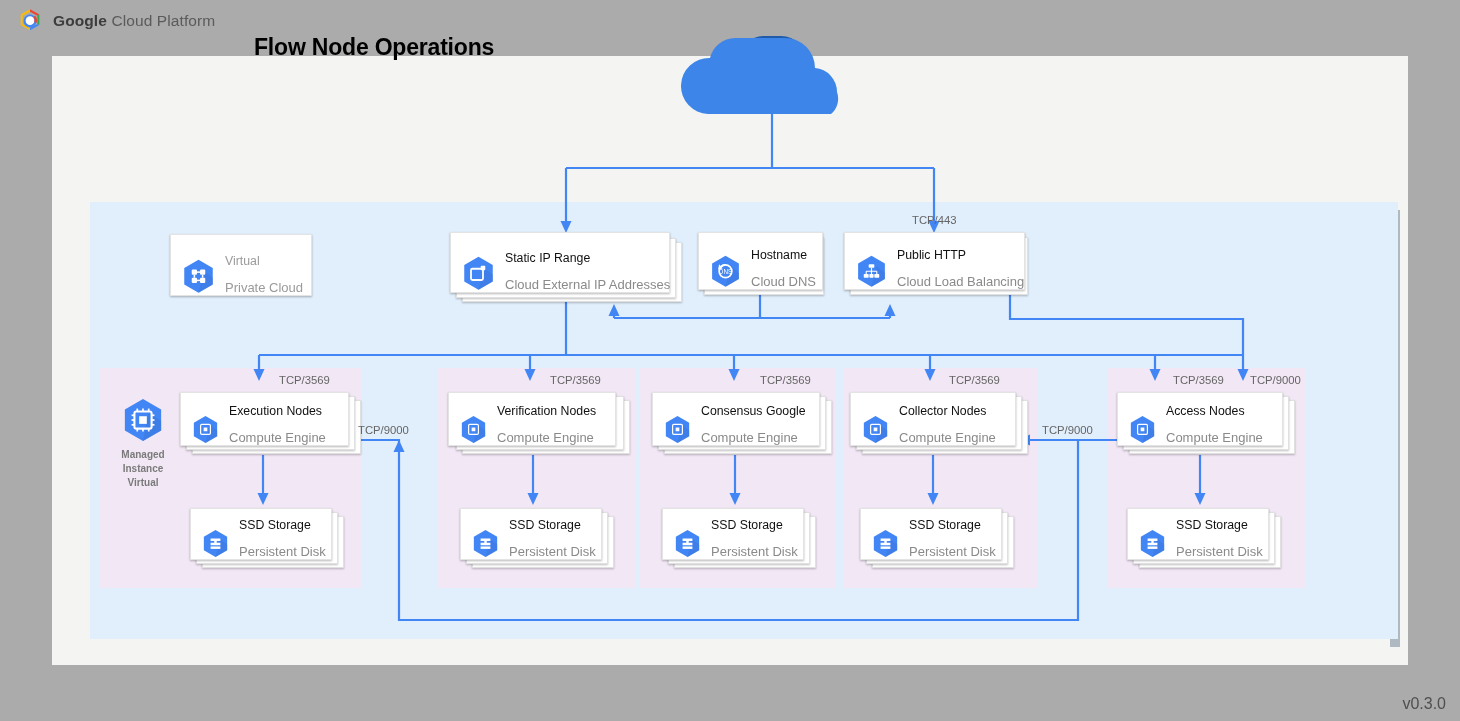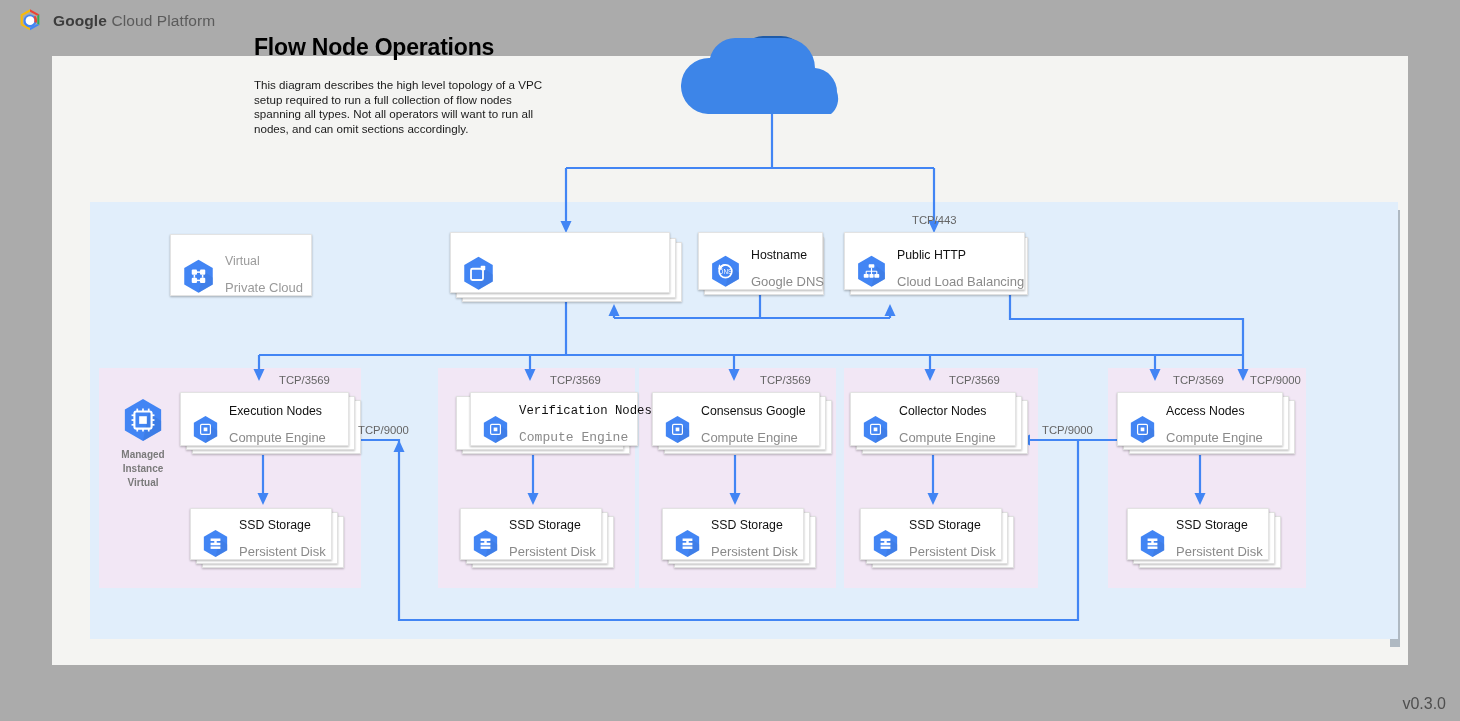--- a/index.html
+++ b/index.html
@@ -90,22 +90,20 @@
   <div class="vpc-region-shadow"></div>
   <div class="vpc-region"></div>
 
   <div class="mig-region" style="left:99px;width:262px;"></div>
   <div class="mig-region" style="left:438px;width:197px;"></div>
   <div class="mig-region" style="left:639px;width:197px;"></div>
   <div class="mig-region" style="left:844px;width:194px;"></div>
   <div class="mig-region" style="left:1108px;width:198px;"></div>
 
   <div class="diagram-title">Flow Node Operations</div>
-  <div class="diagram-desc">This diagram describes the high level topology of a VPC setup required to run a full collection of flow nodes spanning all types.
-Not all operators will want to run all nodes, and can omit sections accordingly.</div>
   <div class="version">v0.3.0</div>
 
   <svg class="cloud" viewBox="0 0 182 96">
     <path d="M60 40 a22 22 0 0 1 22 -22 h18 a26 26 0 0 1 26 26 v2 h-66 Z" fill="#1f5ba8"></path>
     <path d="M27 96 a28 28 0 0 1 2 -56 a26 26 0 0 1 25 -20 h50 a30 30 0 0 1 30 30 a24 24 0 0 1 22 24 a20 20 0 0 1 -6 22 Z" fill="#3d85e8"></path>
   </svg>
 
   <svg id="wires">
 
     <path d="M772 114 V168"></path>
@@ -222,35 +220,39 @@
 
   <div class="stack s2" style="left:462px;top:242px;width:220px;height:60px;"></div>
   <div class="stack" style="left:456px;top:238px;width:220px;height:60px;"></div>
   <div class="card" style="left:450px;top:232px;width:220px;height:61px;">
     <svg class="ic" width="33" height="36" viewBox="0 0 44 48">
       <path d="M22 1 L41 12 L41 34 L22 45 L3 34 L3 12 Z" fill="#4285f4"></path>
       <path d="M22 45 L41 34 L41 25 L29 16 Z" fill="#3b77db" opacity=".5"></path>
       <rect x="12" y="17" width="16" height="15" rx="2" fill="none" stroke="#fff" stroke-width="2.4"></rect>
       <rect x="25" y="13" width="6" height="6" rx="1" fill="#fff"></rect>
     </svg>
+    <div class="txt">
+      <span class="t1">Static IP Range</span>
+      <span class="t2">Cloud External IP Addresses</span>
+    </div>
   </div>
 
   <div class="stack" style="left:704px;top:237px;width:120px;height:58px;"></div>
   <div class="card" style="left:698px;top:232px;width:125px;height:58px;">
     <svg class="ic" width="31" height="34" viewBox="0 0 44 48">
       <path d="M22 1 L41 12 L41 34 L22 45 L3 34 L3 12 Z" fill="#4285f4"></path>
       <path d="M22 45 L41 34 L41 25 L29 16 Z" fill="#3b77db" opacity=".5"></path>
       <circle cx="22" cy="23" r="9" fill="none" stroke="#fff" stroke-width="2.4"></circle>
       <path d="M22 14 a9 9 0 0 0 -8.5 6" fill="none" stroke="#fff" stroke-width="2.4"></path>
       <polygon points="13,13 18,19 11.5,20" fill="#fff"></polygon>
       <text x="22" y="27" font-size="9" fill="#fff" text-anchor="middle" font-family="Liberation Sans, sans-serif">DNS</text>
     </svg>
     <div class="txt">
       <span class="t1">Hostname</span>
-      <span class="t2">Google DNS</span>
+      <span class="t2">Cloud DNS</span>
     </div>
   </div>
 
   <div class="stack" style="left:850px;top:237px;width:178px;height:58px;"></div>
   <div class="card" style="left:844px;top:232px;width:181px;height:58px;">
     <svg class="ic" width="31" height="34" viewBox="0 0 44 48">
       <path d="M22 1 L41 12 L41 34 L22 45 L3 34 L3 12 Z" fill="#4285f4"></path>
       <path d="M22 45 L41 34 L41 25 L29 16 Z" fill="#3b77db" opacity=".5"></path>
       <g fill="#fff">
         <rect x="18" y="13" width="8" height="5" rx="1"></rect>
@@ -294,21 +296,21 @@
       </g>
     </svg>
     <div class="txt">
       <span class="t1">SSD Storage</span>
       <span class="t2">Persistent Disk</span>
     </div>
   </div>
 
   <div class="stack s2" style="left:462px;top:400px;width:168px;height:54px;"></div>
   <div class="stack" style="left:456px;top:396px;width:168px;height:54px;"></div>
-  <div class="card" style="left:470px;top:392px;width:168px;height:54px;font-family:Liberation Mono, monospace;">
+  <div class="card" style="left:448px;top:392px;width:168px;height:54px;">
     <svg class="ic" width="27" height="30" viewBox="0 0 44 48">
       <path d="M22 1 L41 12 L41 34 L22 45 L3 34 L3 12 Z" fill="#4285f4"></path>
       <path d="M22 45 L41 34 L41 25 L29 16 Z" fill="#3b77db" opacity=".5"></path>
       <rect x="14" y="15" width="16" height="16" rx="2" fill="none" stroke="#fff" stroke-width="2"></rect>
       <rect x="19" y="20" width="6" height="6" fill="#fff"></rect>
     </svg>
     <div class="txt">
       <span class="t1">Verification Nodes</span>
       <span class="t2">Compute Engine</span>
     </div>

